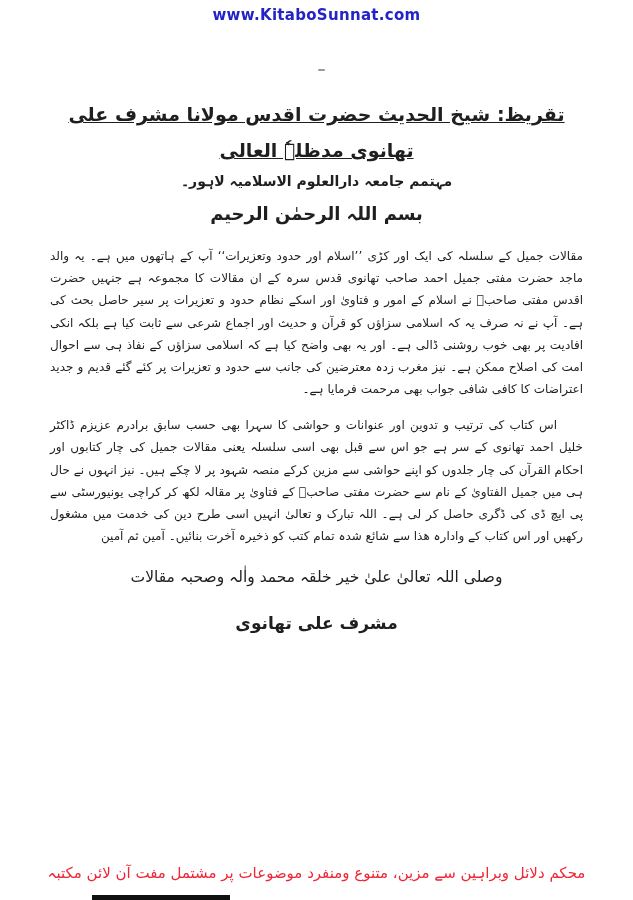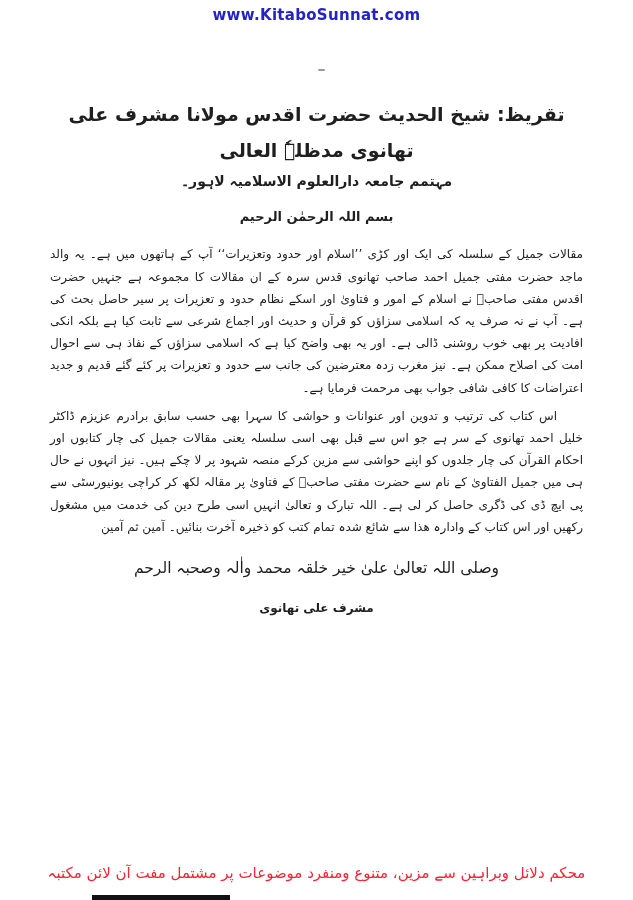--- a/index.html
+++ b/index.html
@@ -46,59 +46,60 @@
     direction:rtl;
   }
   .title-block{
     text-align:center;
     margin-bottom:14px;
   }
   .title-line-1{
     font-size:19px;
     font-weight:bold;
     line-height:1.9;
+    text-decoration:underline;
   }
   .title-line-2{
     font-size:14px;
     font-weight:bold;
     line-height:1.9;
   }
   .bismillah{
-    font-size:13px;
+    font-size:18px;
     font-weight:bold;
     line-height:1.9;
-    margin-top:10px;
+    margin-top:2px;
   }
   .opening-line{
     text-align:center;
     font-size:16.5px;
     line-height:1.9;
     margin:10px 0 12px 0;
     letter-spacing:.5px;
   }
   .body-paragraph{
     font-size:12px;
     line-height:1.85;
     text-align:justify;
     text-align-last:right;
     margin-bottom:4px;
   }
   .body-paragraph + .body-paragraph{
     text-indent:26px;
-    margin-top:6px;
+    margin-top:14px;
   }
   .closing-line{
     text-align:center;
     font-size:15.5px;
     line-height:1.9;
     margin-top:16px;
   }
   .signature{
     text-align:center;
-    font-size:12px;
+    font-size:17px;
     font-weight:bold;
     line-height:1.9;
     margin-top:14px;
   }
   .footer-tagline{
     position:absolute;
     bottom:18px;
     left:0;
     width:100%;
     text-align:center;
@@ -128,21 +129,21 @@
     <div class="title-line-1">تقریظ: شیخ الحدیث حضرت اقدس مولانا مشرف علی تھانوی مدظلہٗ العالی</div>
     <div class="title-line-2">مہتمم جامعہ دارالعلوم الاسلامیہ لاہور۔</div>
     <div class="bismillah">بسم اللہ الرحمٰن الرحیم</div>
   </div>
 
 
   <p class="body-paragraph">مقالات جمیل کے سلسلہ کی ایک اور کڑی ’’اسلام اور حدود وتعزیرات‘‘ آپ کے ہاتھوں میں ہے۔ یہ والد ماجد حضرت مفتی جمیل احمد صاحب تھانوی قدس سرہ کے ان مقالات کا مجموعہ ہے جنہیں حضرت اقدس مفتی صاحبؒ نے اسلام کے امور و فتاویٰ اور اسکے نظام حدود و تعزیرات پر سیر حاصل بحث کی ہے۔ آپ نے نہ صرف یہ کہ اسلامی سزاؤں کو قرآن و حدیث اور اجماع شرعی سے ثابت کیا ہے بلکہ انکی افادیت پر بھی خوب روشنی ڈالی ہے۔ اور یہ بھی واضح کیا ہے کہ اسلامی سزاؤں کے نفاذ ہی سے احوال امت کی اصلاح ممکن ہے۔ نیز مغرب زدہ معترضین کی جانب سے حدود و تعزیرات پر کئے گئے قدیم و جدید اعتراضات کا کافی شافی جواب بھی مرحمت فرمایا ہے۔</p>
 
   <p class="body-paragraph">اس کتاب کی ترتیب و تدوین اور عنوانات و حواشی کا سہرا بھی حسب سابق برادرم عزیزم ڈاکٹر خلیل احمد تھانوی کے سر ہے جو اس سے قبل بھی اسی سلسلہ یعنی مقالات جمیل کی چار کتابوں اور احکام القرآن کی چار جلدوں کو اپنے حواشی سے مزین کرکے منصہ شہود پر لا چکے ہیں۔ نیز انہوں نے حال ہی میں جمیل الفتاویٰ کے نام سے حضرت مفتی صاحبؒ کے فتاویٰ پر مقالہ لکھ کر کراچی یونیورسٹی سے پی ایچ ڈی کی ڈگری حاصل کر لی ہے۔ اللہ تبارک و تعالیٰ انہیں اسی طرح دین کی خدمت میں مشغول رکھیں اور اس کتاب کے وادارہ ھذا سے شائع شدہ تمام کتب کو ذخیرہ آخرت بنائیں۔ آمین ثم آمین</p>
 
-  <div class="closing-line">وصلی اللہ تعالیٰ علیٰ خیر خلقہ محمد واٰلہ وصحبہ الرحم</div>
+  <div class="closing-line">وصلی اللہ تعالیٰ علیٰ خیر خلقہ محمد واٰلہ وصحبہ مقالات</div>
 
   <div class="signature">مشرف علی تھانوی</div>
 
 </div>
 
 <div class="footer-tagline">محکم دلائل وبراہین سے مزین، متنوع ومنفرد موضوعات پر مشتمل مفت آن لائن مکتبہ</div>
 
 <div class="scan-bar"></div>
 
 </body></html>

